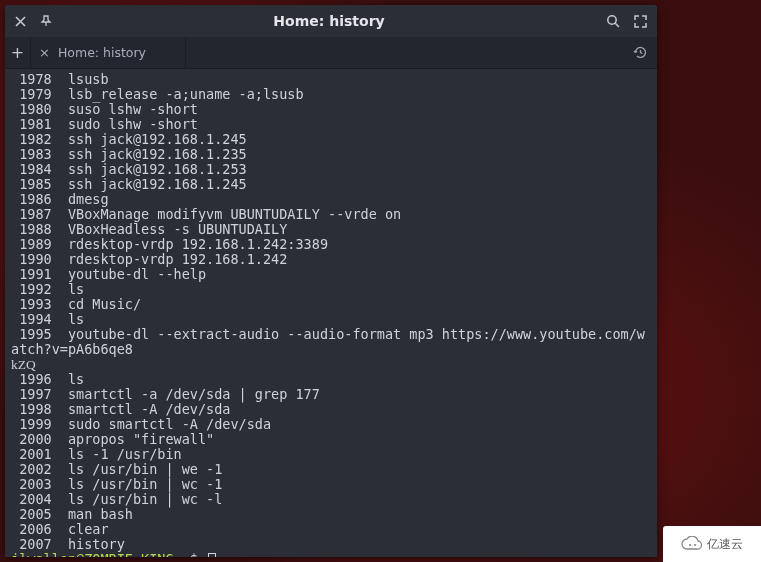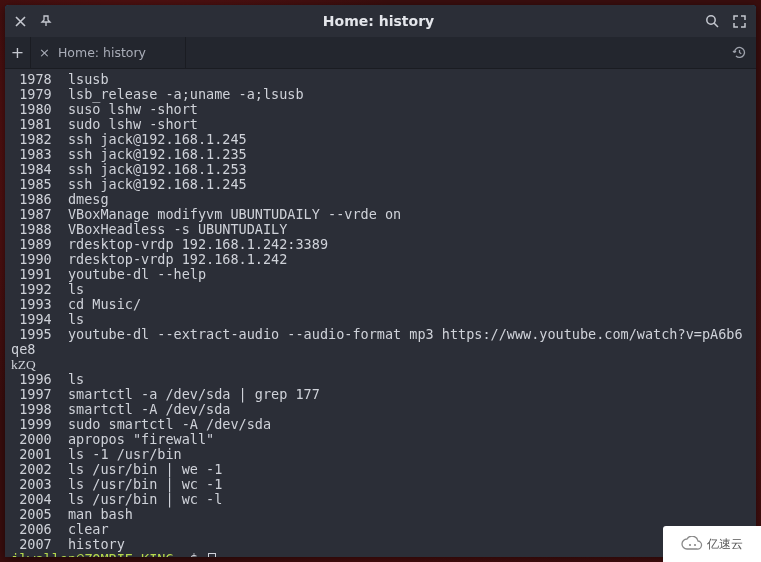--- a/index.html
+++ b/index.html
@@ -18,21 +18,21 @@
     background:
       radial-gradient(circle at 20% 30%, rgba(200,30,30,0.3) 0%, transparent 40%),
       radial-gradient(circle at 80% 70%, rgba(180,20,20,0.25) 0%, transparent 35%),
       radial-gradient(circle at 50% 90%, rgba(160,15,15,0.2) 0%, transparent 30%);
     z-index: 0;
   }
   .window {
     position: relative;
     z-index: 1;
     margin: 5px;
-    width: 751px;
+    width: 652px;
     height: 552px;
     background: #0369a1;
     border-radius: 4px;
     display: flex;
     flex-direction: column;
     box-shadow: 0 2px 10px rgba(0,0,0,0.5);
   }
   .titlebar {
     height: 32px;
     background: #2b2e37;

